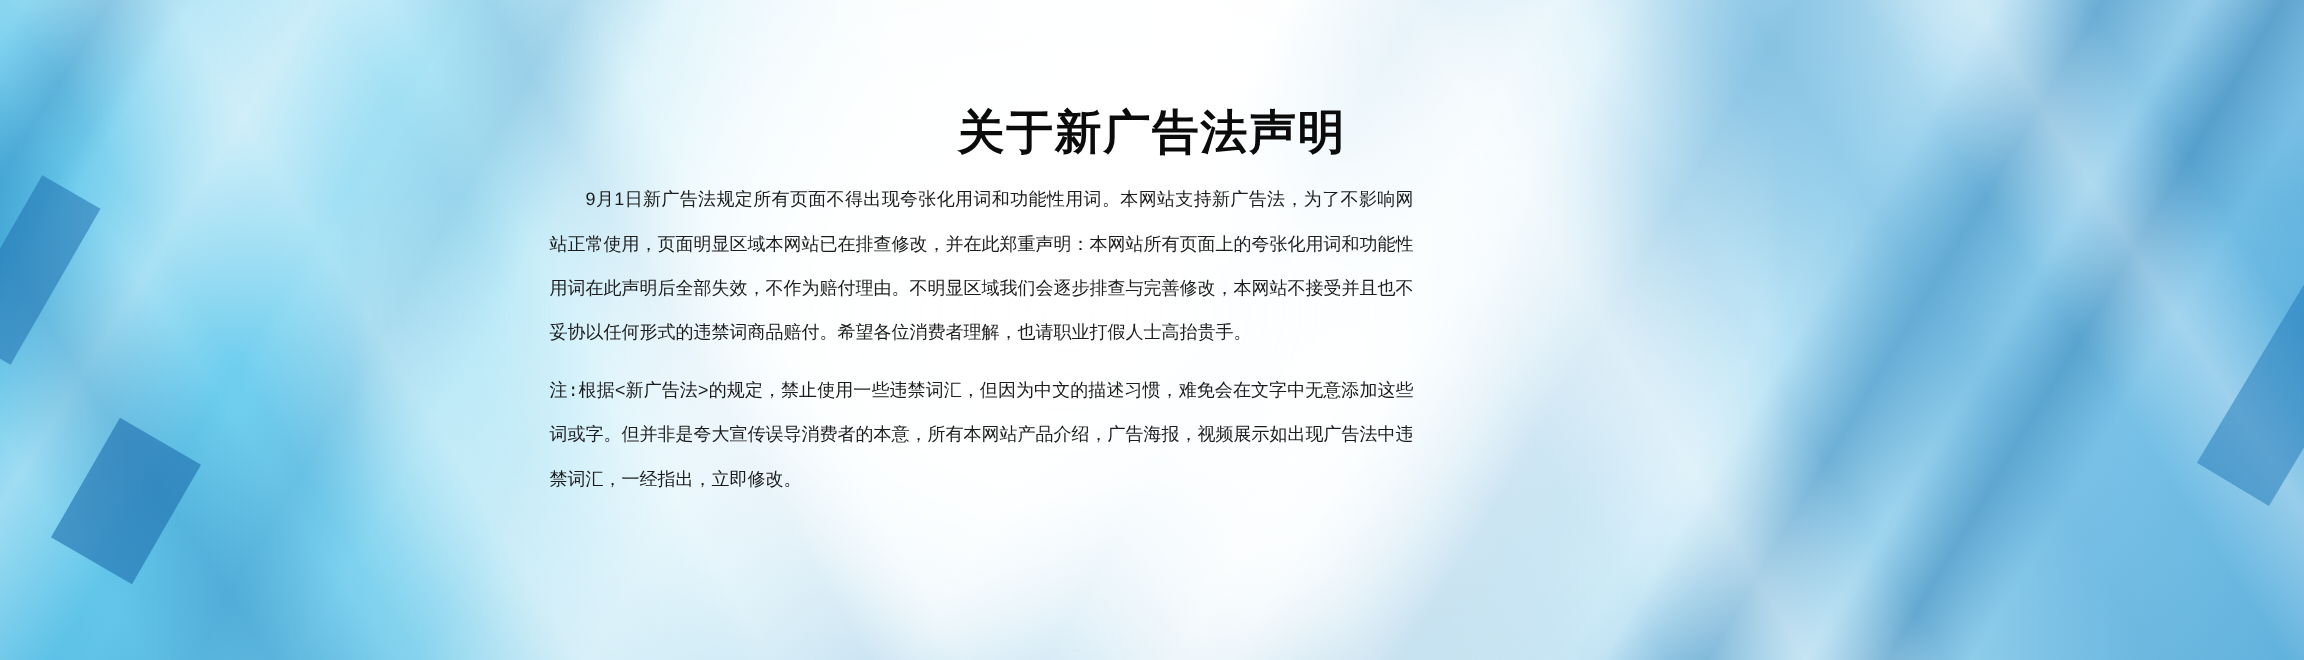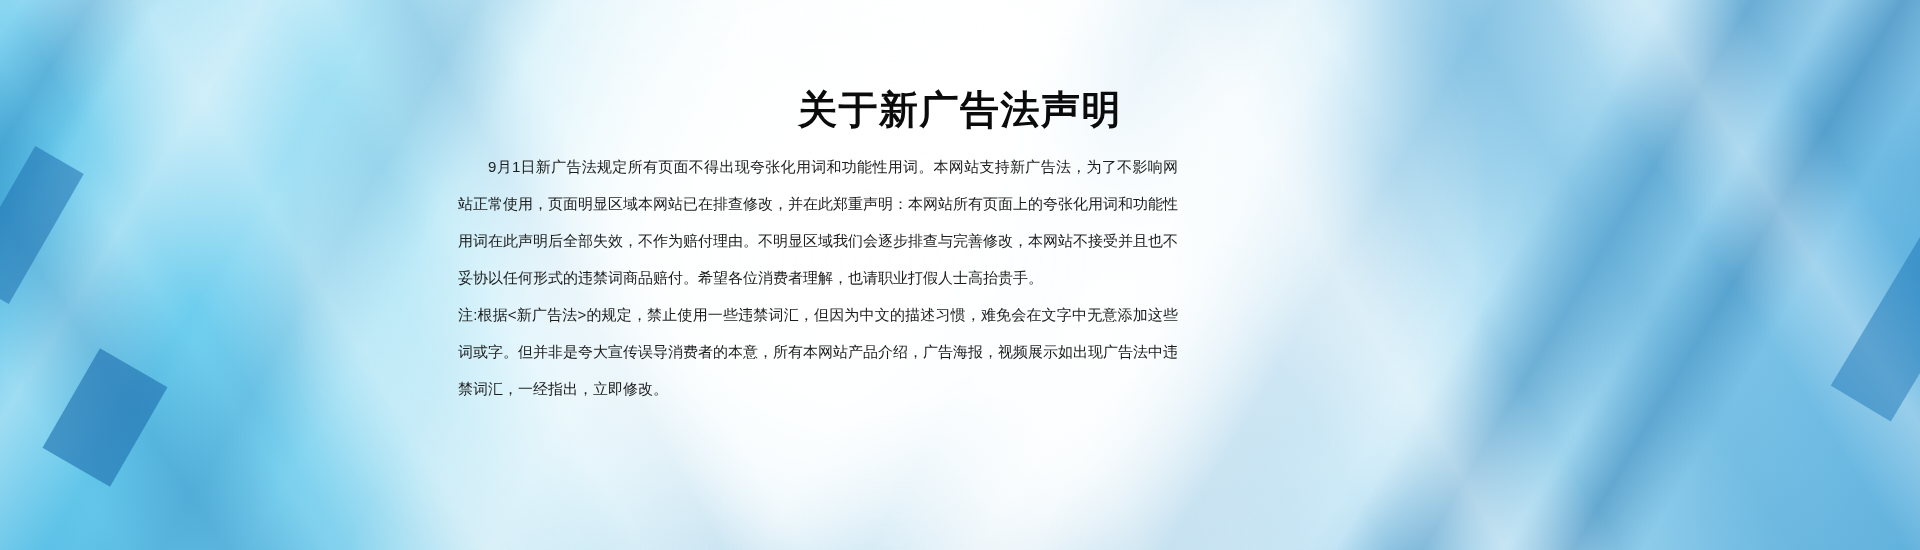--- a/index.html
+++ b/index.html
@@ -142,21 +142,21 @@
   }
 
   .para {
     font-size:15px;
     line-height:37px;
     color:#1c1c1c;
     text-align:justify;
     text-justify:inter-character;
   }
   .para.indent { text-indent:2em; }
-  .para.note   { margin-top:0px; }
+  .para.note   { margin-top:12px;font-family:Liberation Mono, monospace; }
 </style>
 </head>
 <body>
 
 <div id="banner">
 
   <div class="bg-base"></div>
   <div class="bg-vert"></div>
 
   <div class="facets">

